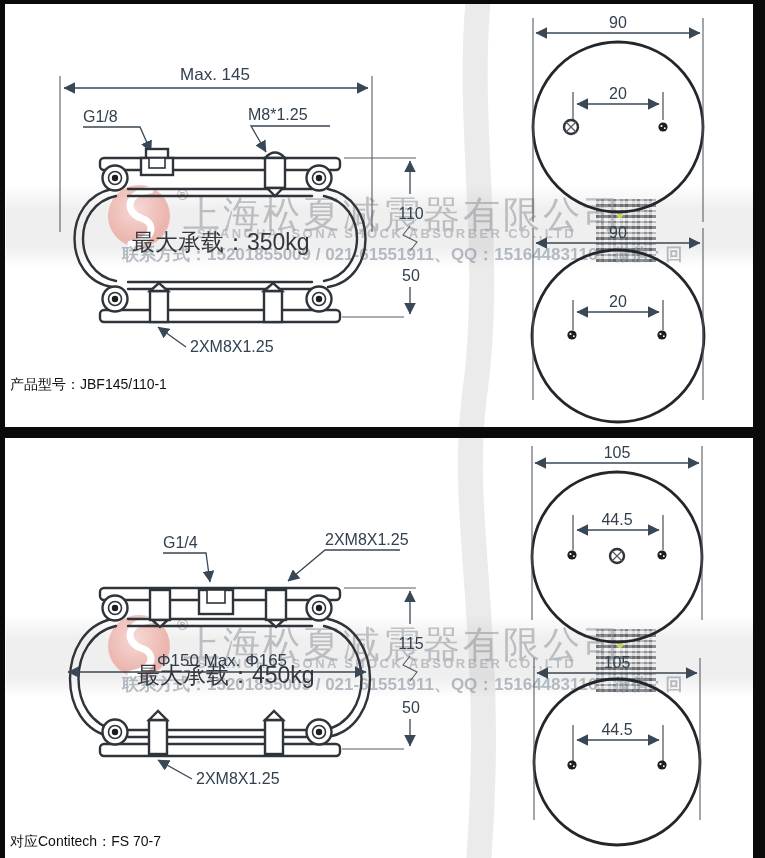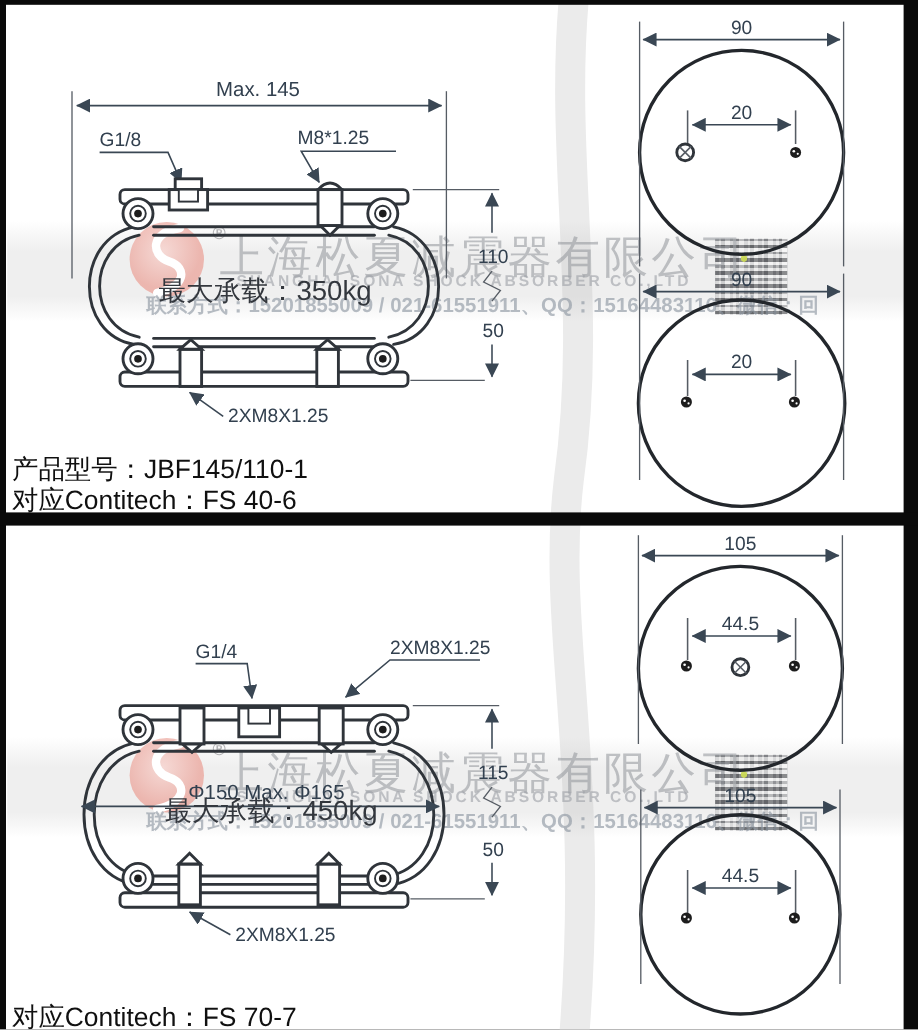--- a/index.html
+++ b/index.html
@@ -31,21 +31,21 @@
               white-space:nowrap;margin-left:22px;}
   .wm-reg{position:absolute;z-index:4;color:rgba(150,150,153,.7);font-size:15px;font-weight:bold;}
   .logo{position:absolute;z-index:3;width:76px;height:64px;}
   .qr{position:absolute;z-index:2;width:60px;height:63px;opacity:.85;
       background:
         radial-gradient(circle at 40% 26%, rgba(198,214,60,.95) 0 2.5px, rgba(0,0,0,0) 3px),
         repeating-linear-gradient(0deg, rgba(72,74,78,.70) 0 3px, rgba(238,238,238,.75) 3px 6px, rgba(128,130,134,.55) 6px 8px, rgba(248,248,248,.8) 8px 11px),
         repeating-linear-gradient(90deg,#84868a 0 3px,#dcdcdc 3px 5px,#55585c 5px 8px,#ececec 8px 12px);}
   
   .load{position:absolute;z-index:6;color:#33373d;font-size:23px;font-weight:500;white-space:nowrap;}
-  .prod{position:absolute;z-index:6;color:#101010;font-size:22px;white-space:nowrap;}
+  .prod{position:absolute;z-index:6;color:#101010;font-size:14px;white-space:nowrap;}
 </style>
 </head>
 <body>
 
 <div id="page">
 
   <svg width="765" height="858" viewBox="0 0 765 858" style="top:0;z-index:1">
     <path d="M479,-10 C465,130 495,250 474,400 C459,525 497,640 478,870" stroke="#ebebeb" stroke-width="25" fill="none"></path>
   </svg>
 
@@ -180,21 +180,20 @@
           <circle cx="573.8" cy="336.2" r="0.9" fill="#fff"></circle>
         <circle cx="662" cy="335" r="4.6" fill="#1d1d1d"></circle>
           <circle cx="660.5" cy="334" r="1.1" fill="#fff"></circle>
           <circle cx="663.8" cy="336.2" r="0.9" fill="#fff"></circle>
       </g>
     </g>
   </svg>
 
   <div class="load" style="left:132px;top:227px">最大承载：350kg</div>
   <div class="prod" style="left:10px;top:376px">产品型号：JBF145/110-1</div>
-  <div class="prod" style="left:10px;top:402px">对应Contitech：FS 40-6</div>
 
   <div class="wm-band" style="top:614px"></div>
   <svg class="logo" style="left:102px;top:615px;z-index:3" viewBox="0 0 76 64">
     <circle cx="37" cy="31" r="31" fill="url(#lg1)" opacity="0.8"></circle>
     <path d="M48,5 C22,9 24,28 39,33 C55,38 52,55 29,59" stroke="#fff" stroke-width="7" fill="none" stroke-linecap="round"></path>
   </svg>
   <span class="wm-reg" style="left:177px;top:616px">®</span>
   <div class="wm-cn" style="left:183px;top:620px">上海松夏减震器有限公司</div>
   <div class="wm-en" style="left:197px;top:656px">SHANGHAI SONA SHOCK ABSORBER CO.,LTD</div>
   <div class="wm-contact" style="left:100px;top:673px">联系方式：15201855009 / 021-61551911、QQ：15164483116、微信：回</div>

